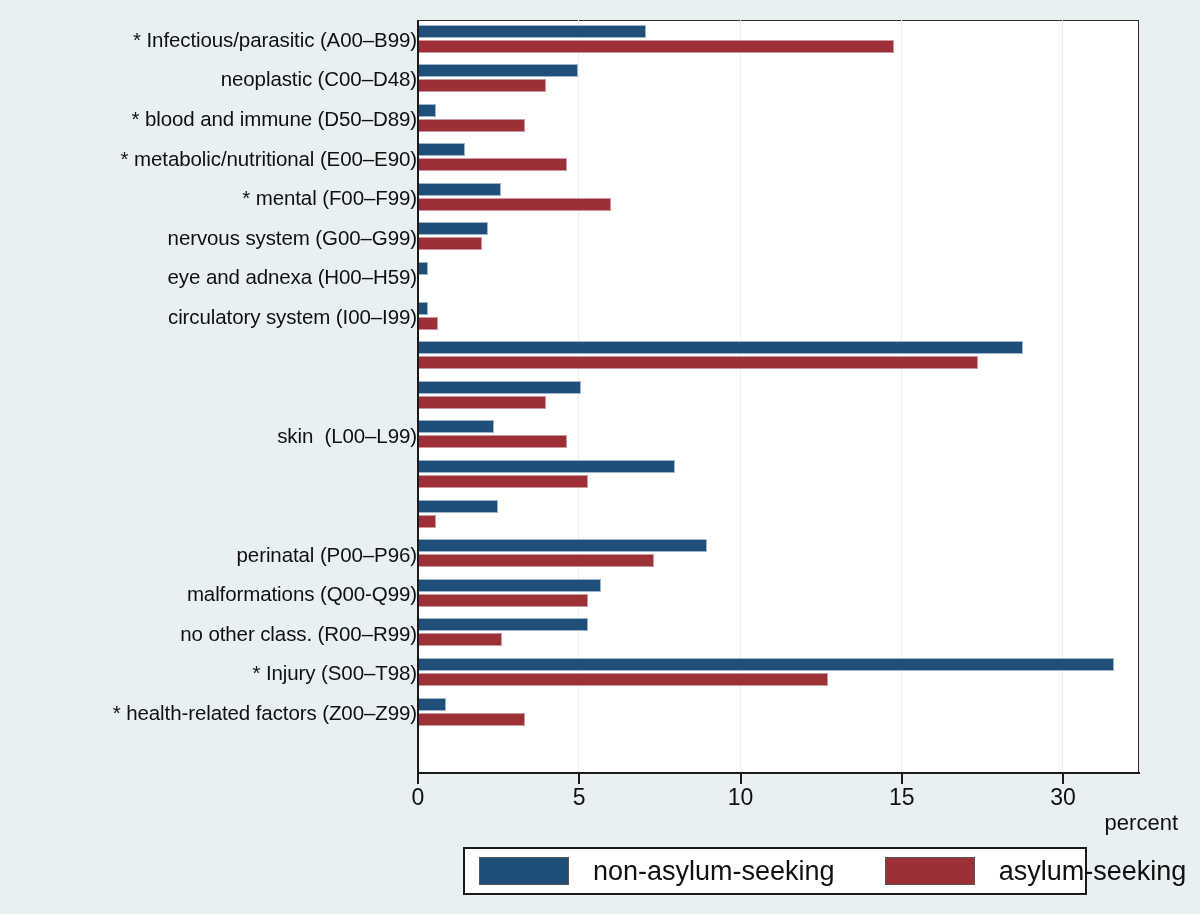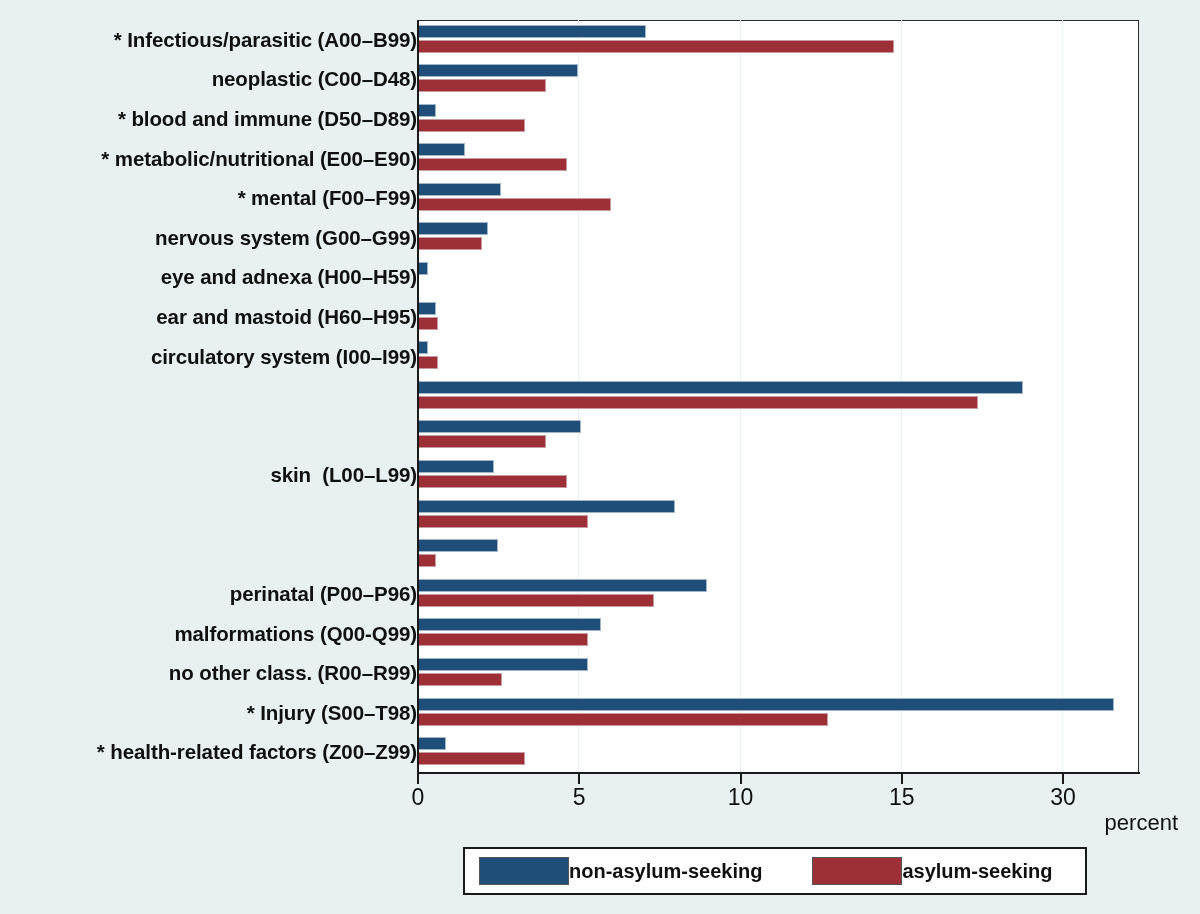--- a/index.html
+++ b/index.html
@@ -55,21 +55,20 @@
   .row-label{
     position:absolute;
     right:783px;          
     top:50%;
     transform:translateY(-50%);
     white-space:pre;
     font-size:20.5px;
     color:#101010;
     text-align:left;
     letter-spacing:-0.1px;
-    font-weight:bold;
   }
   .bar{
     position:absolute;
     left:417px;
     height:13px;
     box-sizing:border-box;
   }
   .bar.blue{
     top:4.5px;
     background:#1f4e79;
@@ -128,24 +127,24 @@
   .legend-item.first{margin-left:14px;}
   .legend-item.second{margin-left:50px;}
   .legend-swatch{
     width:90px;height:28px;
     border:1px solid #555;
     box-sizing:border-box;
   }
   .legend-swatch.blue{background:#1f4e79;}
   .legend-swatch.red{background:#9d2f37;}
   .legend-text{
-    font-size:20px;
+    margin-left:24px;
+    font-size:27px;
     color:#101010;
     white-space:nowrap;
-    font-weight:bold;
   }
 </style>
 </head>
 <body>
 
 <div id="root">
 
   <div class="plot-area"></div>
   <div id="gridlines">
       <div class="gridline" style="left: 578.25px;"></div>
@@ -183,25 +182,20 @@
         <div class="bar red" style="width: 193.5px;"></div>
       </div>
       <div class="row">
         <div class="row-label">nervous system (G00–G99)</div>
         <div class="bar blue" style="width: 70.95px;"></div>
         <div class="bar red" style="width: 64.5px;"></div>
       </div>
       <div class="row">
         <div class="row-label">eye and adnexa (H00–H59)</div>
         <div class="bar blue" style="width: 11.2875px;"></div>
-      </div>
-      <div class="row">
-        <div class="row-label">ear and mastoid (H60–H95)</div>
-        <div class="bar blue" style="width: 19.35px;"></div>
-        <div class="bar red" style="width: 20.9625px;"></div>
       </div>
       <div class="row">
         <div class="row-label">circulatory system (I00–I99)</div>
         <div class="bar blue" style="width: 11.2875px;"></div>
         <div class="bar red" style="width: 20.9625px;"></div>
       </div>
       <div class="row">
         <div class="bar blue" style="width: 606.3px;"></div>
         <div class="bar red" style="width: 561.15px;"></div>
       </div>

